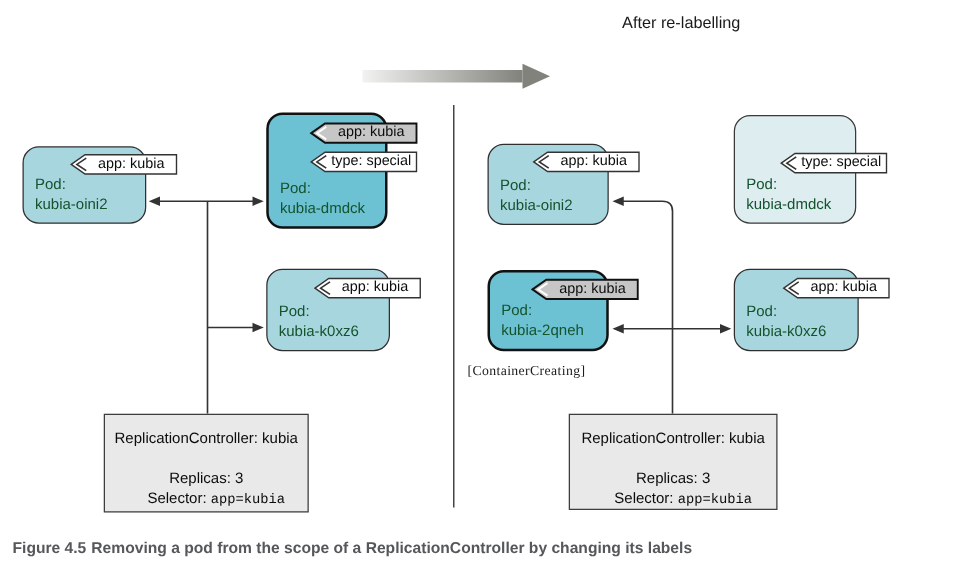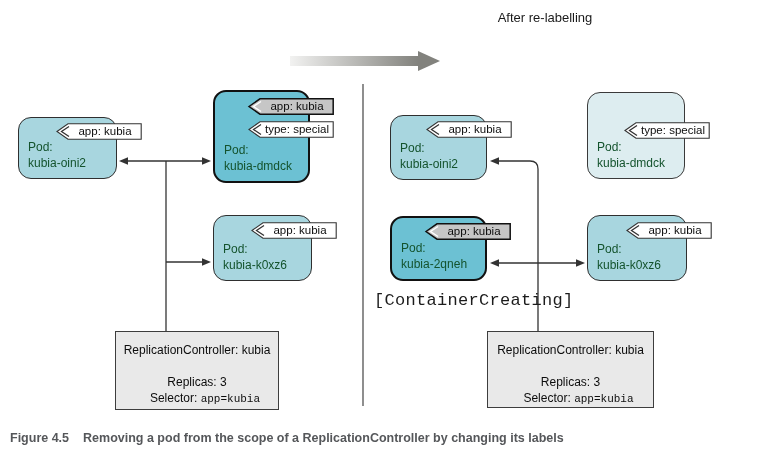--- a/index.html
+++ b/index.html
@@ -31,41 +31,42 @@
   .tag.white .chev{fill:none;stroke:#333;stroke-width:1.3;}
   .tag.gray .shape{fill:var(--tag-gray);stroke:#111;stroke-width:1.5;}
   .tag.gray .chev{fill:none;stroke:#ffffff;stroke-width:1.5;}
   .tag-text{
     position:absolute;left:12px;right:0;top:0;height:32px;line-height:17px;
     text-align:center;font-size:11.5px;color:#0c0c0c;white-space:nowrap;
   }
   
   .rc{
     position:absolute;background:var(--rc-fill);border:1.5px solid #3d3d3d;
-    box-sizing:border-box;text-align:center;font-size:12px;color:#0c0c0c;margin-left:32px;
+    box-sizing:border-box;text-align:center;font-size:12px;color:#0c0c0c;
   }
   .rc .rc-title{margin-top:10px;line-height:16px;}
   .rc .rc-replicas{margin-top:16px;line-height:16px;}
   .rc .rc-selector{line-height:17px;padding-left:16px;}
   .rc .mono{font-size:11px;}
   
   #relabel-label{
     position:absolute;left:288px;top:33px;width:152px;text-align:center;
     font-size:12px;white-space:nowrap;color:#1a1a1a;
   }
   #relabel-label .mono{font-size:11px;}
   #creating-status{
-    position:absolute;left:374px;top:291px;font-size:17px;color:#1c1c1c;
+    position:absolute;left:374px;top:291px;font-size:11px;color:#1c1c1c;
     letter-spacing:0.3px;
+    font-family:Liberation Serif, serif;
   }
   #caption{
     position:absolute;left:10px;top:431px;font-size:12.5px;font-weight:bold;
     color:var(--caption);white-space:nowrap;
   }
-  #caption .cap-text{margin-left:14px;}
+  #caption .cap-text{margin-left:4px;}
 </style>
 </head>
 <body>
 
 <div id="canvas">
 
   <svg id="lines" width="777" height="469" viewBox="0 0 777 469">
     <defs>
       <linearGradient id="arrowGrad" x1="0" y1="0" x2="1" y2="0">
         <stop offset="0" stop-color="#f2f2f1"></stop>

